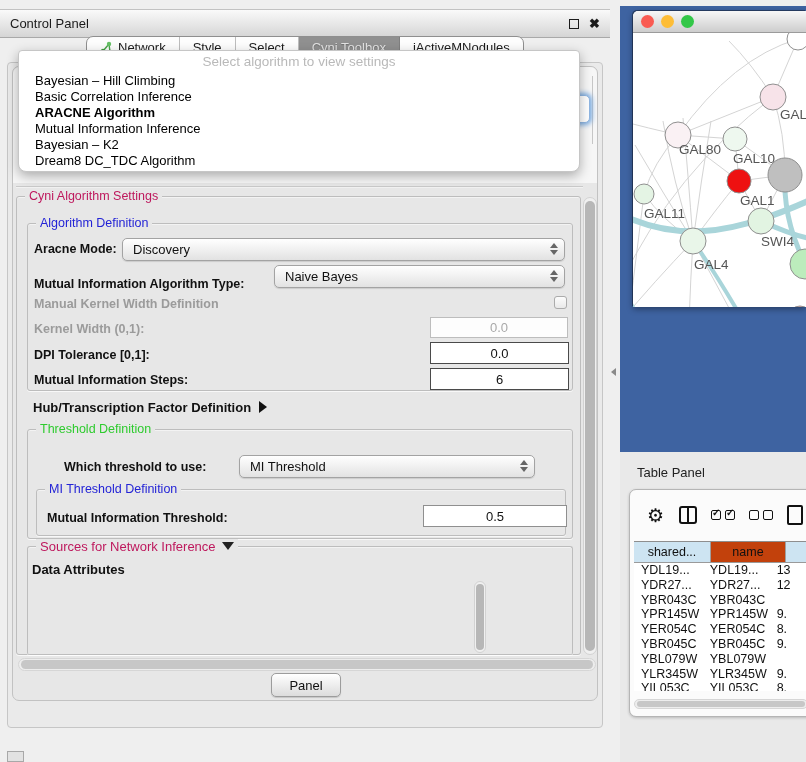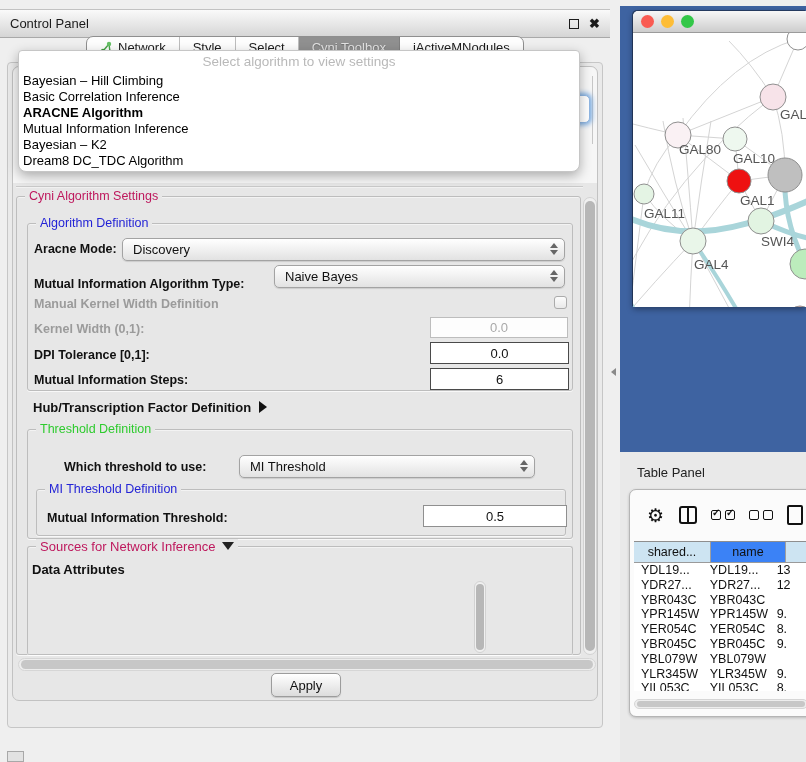--- a/index.html
+++ b/index.html
@@ -62,21 +62,21 @@
   .hsb .thumb{position:absolute;top:1px;bottom:1px;background:#c7c7c7;border-radius:6px;}
 
   .btn{position:absolute;height:24px;border:1px solid #9c9c9c;border-radius:5px;
     background:linear-gradient(#ffffff,#dcdcdc);font-size:13px;color:#111;
     display:flex;align-items:center;justify-content:center;box-shadow:0 1px 1px rgba(0,0,0,.15);}
 
   
   .popup{left:18px;top:50px;width:562px;background:#fff;border:1px solid #c6c6c6;
     border-radius:4px 4px 8px 8px;box-shadow:0 4px 12px rgba(0,0,0,.3);z-index:60;padding-bottom:2px;}
   .popup .ph{height:22px;line-height:22px;text-align:center;font-size:13.5px;color:#b9b9b9;}
-  .opt{height:16px;line-height:16px;font-size:13px;color:#000;padding-left:4px;white-space:nowrap;}
+  .opt{height:16px;line-height:16px;font-size:13px;color:#000;padding-left:16px;white-space:nowrap;}
   .opt.b{font-weight:bold;}
   .spinner-peek{left:569px;top:95px;width:21px;height:28px;background:#fff;border:1px solid #8fb6e2;
     border-radius:5px;box-shadow:0 0 5px 2px #77a9e0;z-index:40;}
   .vline{position:absolute;width:1px;background:#c6c6c6;z-index:39;}
 
   .grip{left:7px;top:751px;width:17px;height:11px;background:#e2e2e2;border:1px solid #a8a8a8;}
 
   
   .desktop{left:620px;top:6px;width:186px;height:446px;background:var(--desk);}
   .netwin{position:absolute;left:13px;top:5px;width:173px;height:296px;background:#fff;
@@ -96,21 +96,21 @@
   .gear{font-size:19px;color:#111;line-height:19px;}
   .split-ic{width:18px;height:18px;border:2.5px solid #111;border-radius:3px;position:relative;margin-left:15px;}
   .split-ic:before{content:"";position:absolute;left:5.5px;top:0;bottom:0;width:2.5px;background:#111;}
   .cbx{width:10px;height:10px;border:1.8px solid #111;border-radius:2px;display:inline-block;position:relative;}
   .cbx.ck:before{content:"✓";position:absolute;left:0px;top:-4px;font-size:10px;font-weight:bold;color:#111;}
   .pair{display:flex;gap:4px;margin-left:14px;}
   .doc-ic{width:16px;height:20px;border:2.5px solid #111;border-radius:2px;margin-left:14px;}
   .tbl-hdr{position:absolute;left:4px;top:51px;right:0;height:22px;display:flex;border-top:1px solid #8e8e8e;border-bottom:1px solid #9a9a9a;font-size:12.5px;color:#111;}
   .hcell{display:flex;align-items:center;justify-content:center;border-right:1px solid #9f9f9f;height:100%;}
   .hc-blue{background:var(--hdrblue);}
-  .hc-plain{background:#3b82f6;}
+  .hc-plain{background:#c2410c;}
   .tbl-body{position:absolute;left:4px;top:73px;right:0;height:128px;overflow:hidden;background:#fff;}
   .trow{display:flex;height:14.8px;line-height:14.8px;font-size:12.5px;color:#111;}
   .tcell{white-space:nowrap;overflow:hidden;}
   .c0{width:77px;padding-left:7px;}
   .c1{width:75px;padding-left:6px;}
   .c2{width:40px;padding-left:5px;}
 
   svg text{font-family:"Liberation Sans",sans-serif;font-size:13.5px;fill:#555;}
 </style>
 </head>
@@ -241,21 +241,21 @@
     </div>
   </div>
 
   <div class="vsb" style="left:583px;top:197px;width:14px;height:458px;">
     <div class="thumb" style="top:3px;height:450px;"></div>
   </div>
   <div class="hsb" style="left:18px;top:658px;width:578px;height:13px;">
     <div class="thumb" style="left:2px;width:572px;"></div>
   </div>
 
-  <div class="btn" style="left:271px;top:673px;width:70px;">Apply</div>
+  <div class="btn" style="left:271px;top:673px;width:70px;">Panel</div>
 
 
   <div class="abs grip"></div>
   <div class="abs divider-arrow"></div>
 
   <div class="abs desktop">
     <div class="netwin">
       <div class="netbar">
         <span class="light" id="lt-red" style="background: rgb(249, 91, 82);"></span>
         <span class="light" id="lt-yellow" style="background: rgb(253, 189, 55);"></span>

